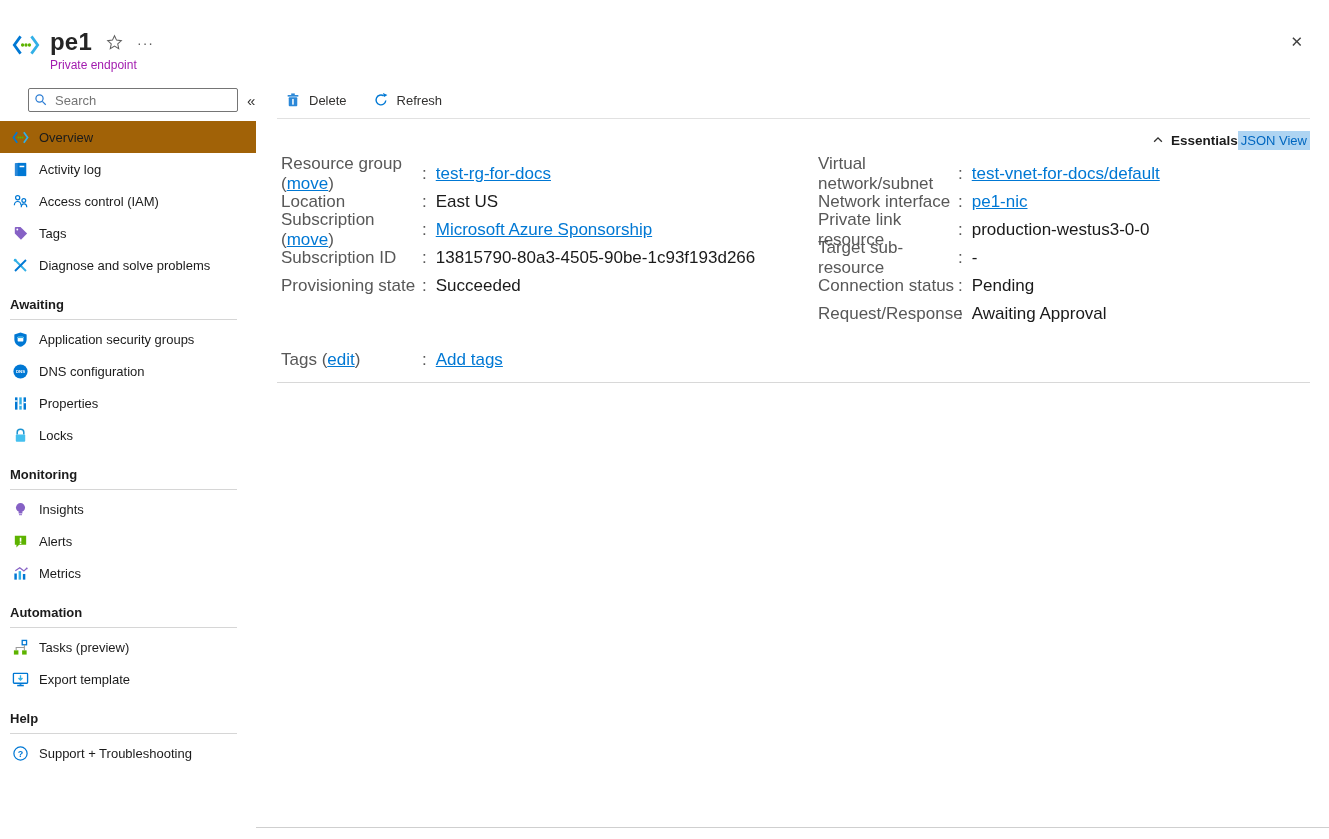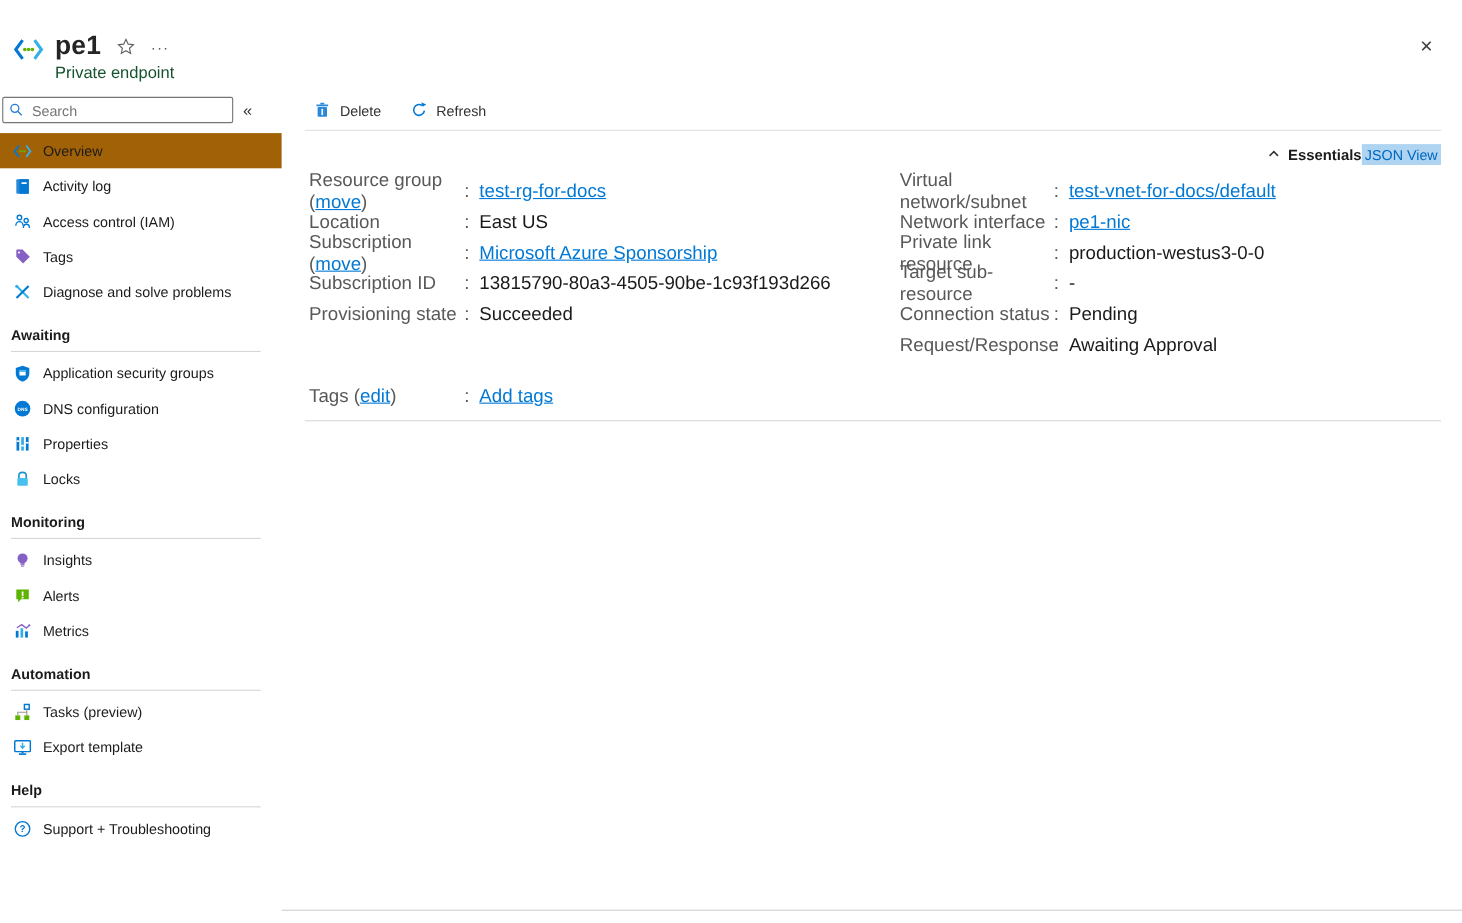--- a/index.html
+++ b/index.html
@@ -8,26 +8,26 @@
   .page { position:relative; width:1329px; height:694px; }
 
   
   .blade-header { position:absolute; left:12px; top:28px; display:flex; align-items:flex-start; }
   .res-icon { width:28px; height:28px; margin-top:3px; }
   .title-block { margin-left:10px; }
   .title-row { display:flex; align-items:center; gap:14px; }
   .page-title { font-size:24px; font-weight:700; color:#252525; letter-spacing:0.2px; }
   .star-btn svg { width:17px; height:17px; display:block; }
   .ellipsis { font-size:14px; color:#5f5f5f; letter-spacing:1px; line-height:1; padding-top:2px; cursor:pointer; }
-  .subtitle { font-size:15px; color:#14532d; margin-top:2px; }
+  .subtitle { font-size:12px; color:#a21caf; margin-top:2px; }
   .close-btn { position:absolute; right:26px; top:33px; font-size:15px; color:#424242; cursor:pointer; }
 
   
   .sidebar { position:absolute; left:0; top:88px; width:256px; }
-  .search-row { display:flex; align-items:center; padding-left:2px; }
+  .search-row { display:flex; align-items:center; padding-left:28px; }
   .search-box { position:relative; width:210px; }
   .search-box input { width:210px; height:24px; border:1px solid #757575; border-radius:2px;
                       padding:0 6px 0 26px; font-size:13px; font-family:inherit; color:#1b1b1b; outline:none; }
   .search-box svg { position:absolute; left:6px; top:5px; width:14px; height:14px; }
   .collapse-btn { margin-left:9px; font-size:15px; color:#323130; cursor:pointer; }
 
   .nav { margin-top:9px; }
   .nav-item { display:flex; align-items:center; height:32px; padding-left:12px; gap:10px;
               font-size:13px; cursor:pointer; }
   .nav-item.selected { background:#a16207; }

